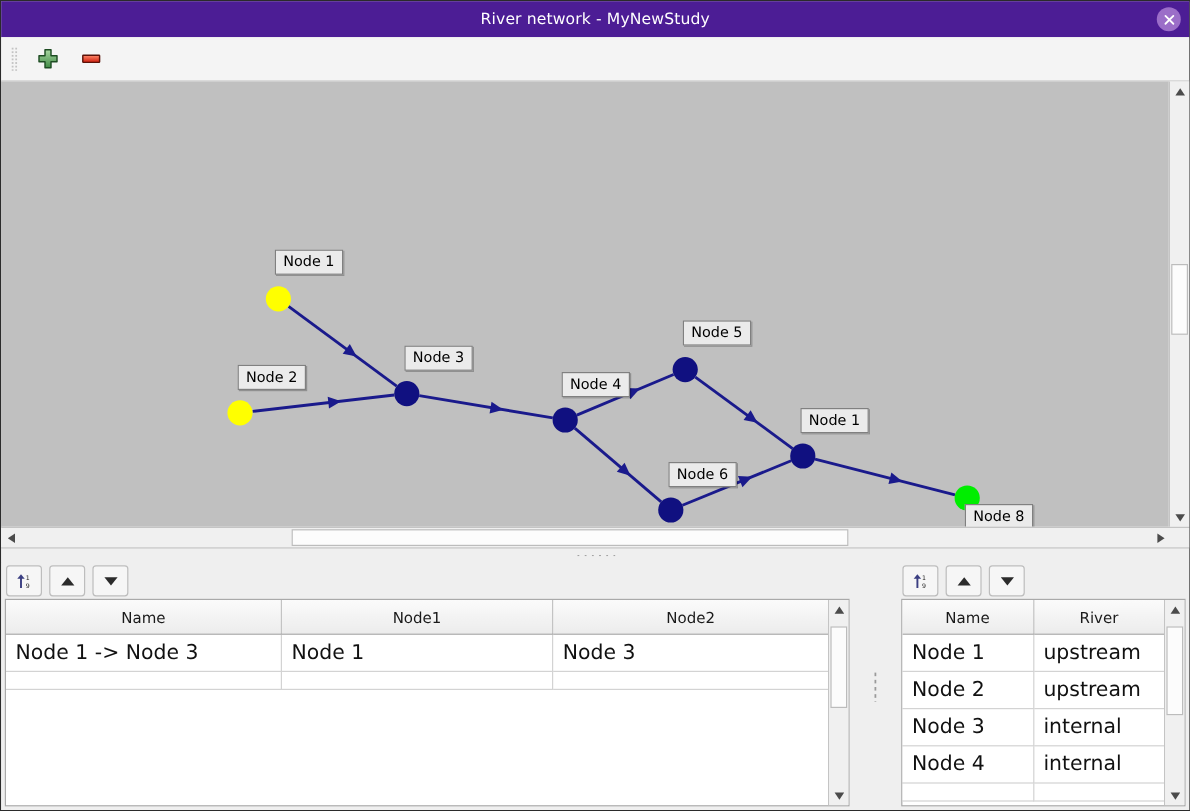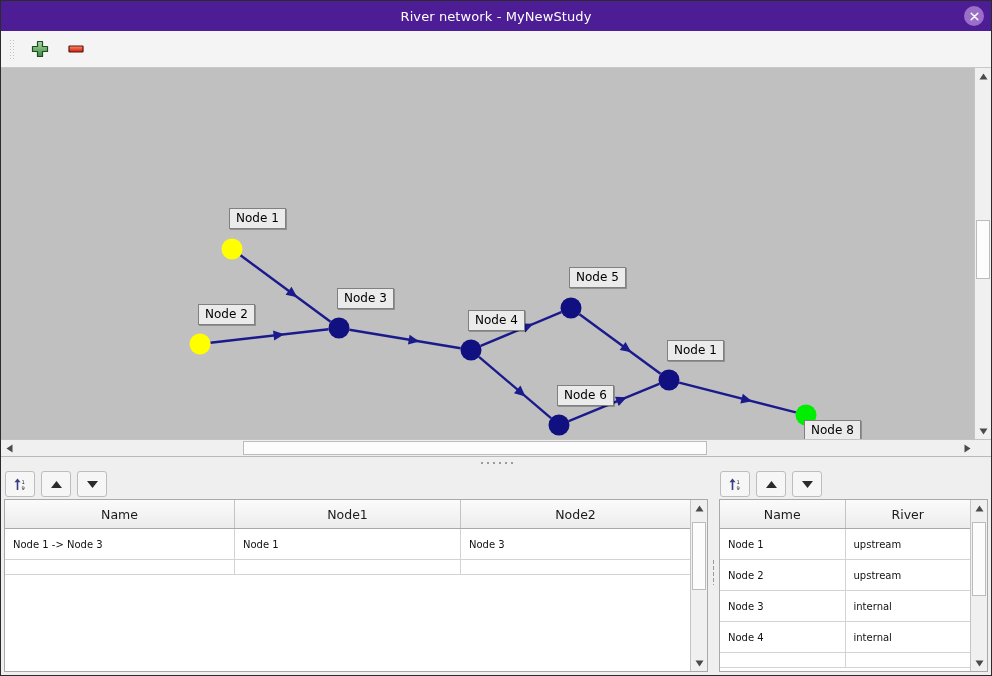--- a/index.html
+++ b/index.html
@@ -48,21 +48,21 @@
   .corner{width:16px;height:16px;background:#f0f0f0;}
 
   
   .splitter{flex:0 0 12px;background:#efefef;border-top:1px solid #b9b9b9;
             display:flex;align-items:center;justify-content:center;cursor:row-resize;}
   .splitter .dots{width:34px;height:4px;
       background-image:radial-gradient(#9a9a9a 1px,transparent 1px);
       background-size:6px 4px;}
 
   
-  .bottom{flex:0 0 206px;display:flex;background:#efefef;min-height:0;}
+  .bottom{flex:0 0 206px;display:flex;background:#efefef;min-height:0;gap:16px;}
   .pane{display:flex;flex-direction:column;min-width:0;}
   .pane-left{flex:0 0 710px;}
   .pane-right{flex:1 1 auto;}
   .vsplit{flex:0 0 5px;background:#efefef;cursor:col-resize;display:flex;
           align-items:center;justify-content:center;}
   .vsplit .dots{width:3px;height:26px;
       background-image:radial-gradient(#9a9a9a 1px,transparent 1px);
       background-size:3px 6px;}
 
   .pane-toolbar{flex:0 0 30px;display:flex;align-items:center;gap:6px;padding-left:4px;}
@@ -71,21 +71,21 @@
 
   .tablebox{flex:1 1 auto;display:flex;border:1px solid #a9a9a9;background:#fff;
             margin:0 3px 3px 3px;min-height:0;overflow:hidden;}
   .tbl-scrollarea{flex:1 1 auto;overflow:hidden;min-width:0;}
   table{border-collapse:collapse;width:100%;table-layout:fixed;}
   thead th{background:linear-gradient(#fbfbfb,#ececec);border-right:1px solid #c3c3c3;
            border-bottom:1px solid #a9a9a9;font-size:12.5px;font-weight:normal;color:#1a1a1a;
            height:26px;text-align:center;cursor:pointer;}
   thead th:last-child{border-right:none;}
   tbody td{border-right:1px solid #d3d3d3;border-bottom:1px solid #d3d3d3;
-           font-size:10px;color:#111;height:30px;padding:0 8px;
+           font-size:17px;color:#111;height:30px;padding:0 8px;
            white-space:nowrap;overflow:hidden;text-overflow:ellipsis;background:#fff;}
   tbody td:last-child{border-right:none;}
   tbody tr.filler td{height:14px;}
 
   .tbl-vscroll{flex:0 0 16px;background:#f0f0f0;border-left:1px solid #c4c4c4;
                display:flex;flex-direction:column;}
 </style>
 </head>
 <body>
 

